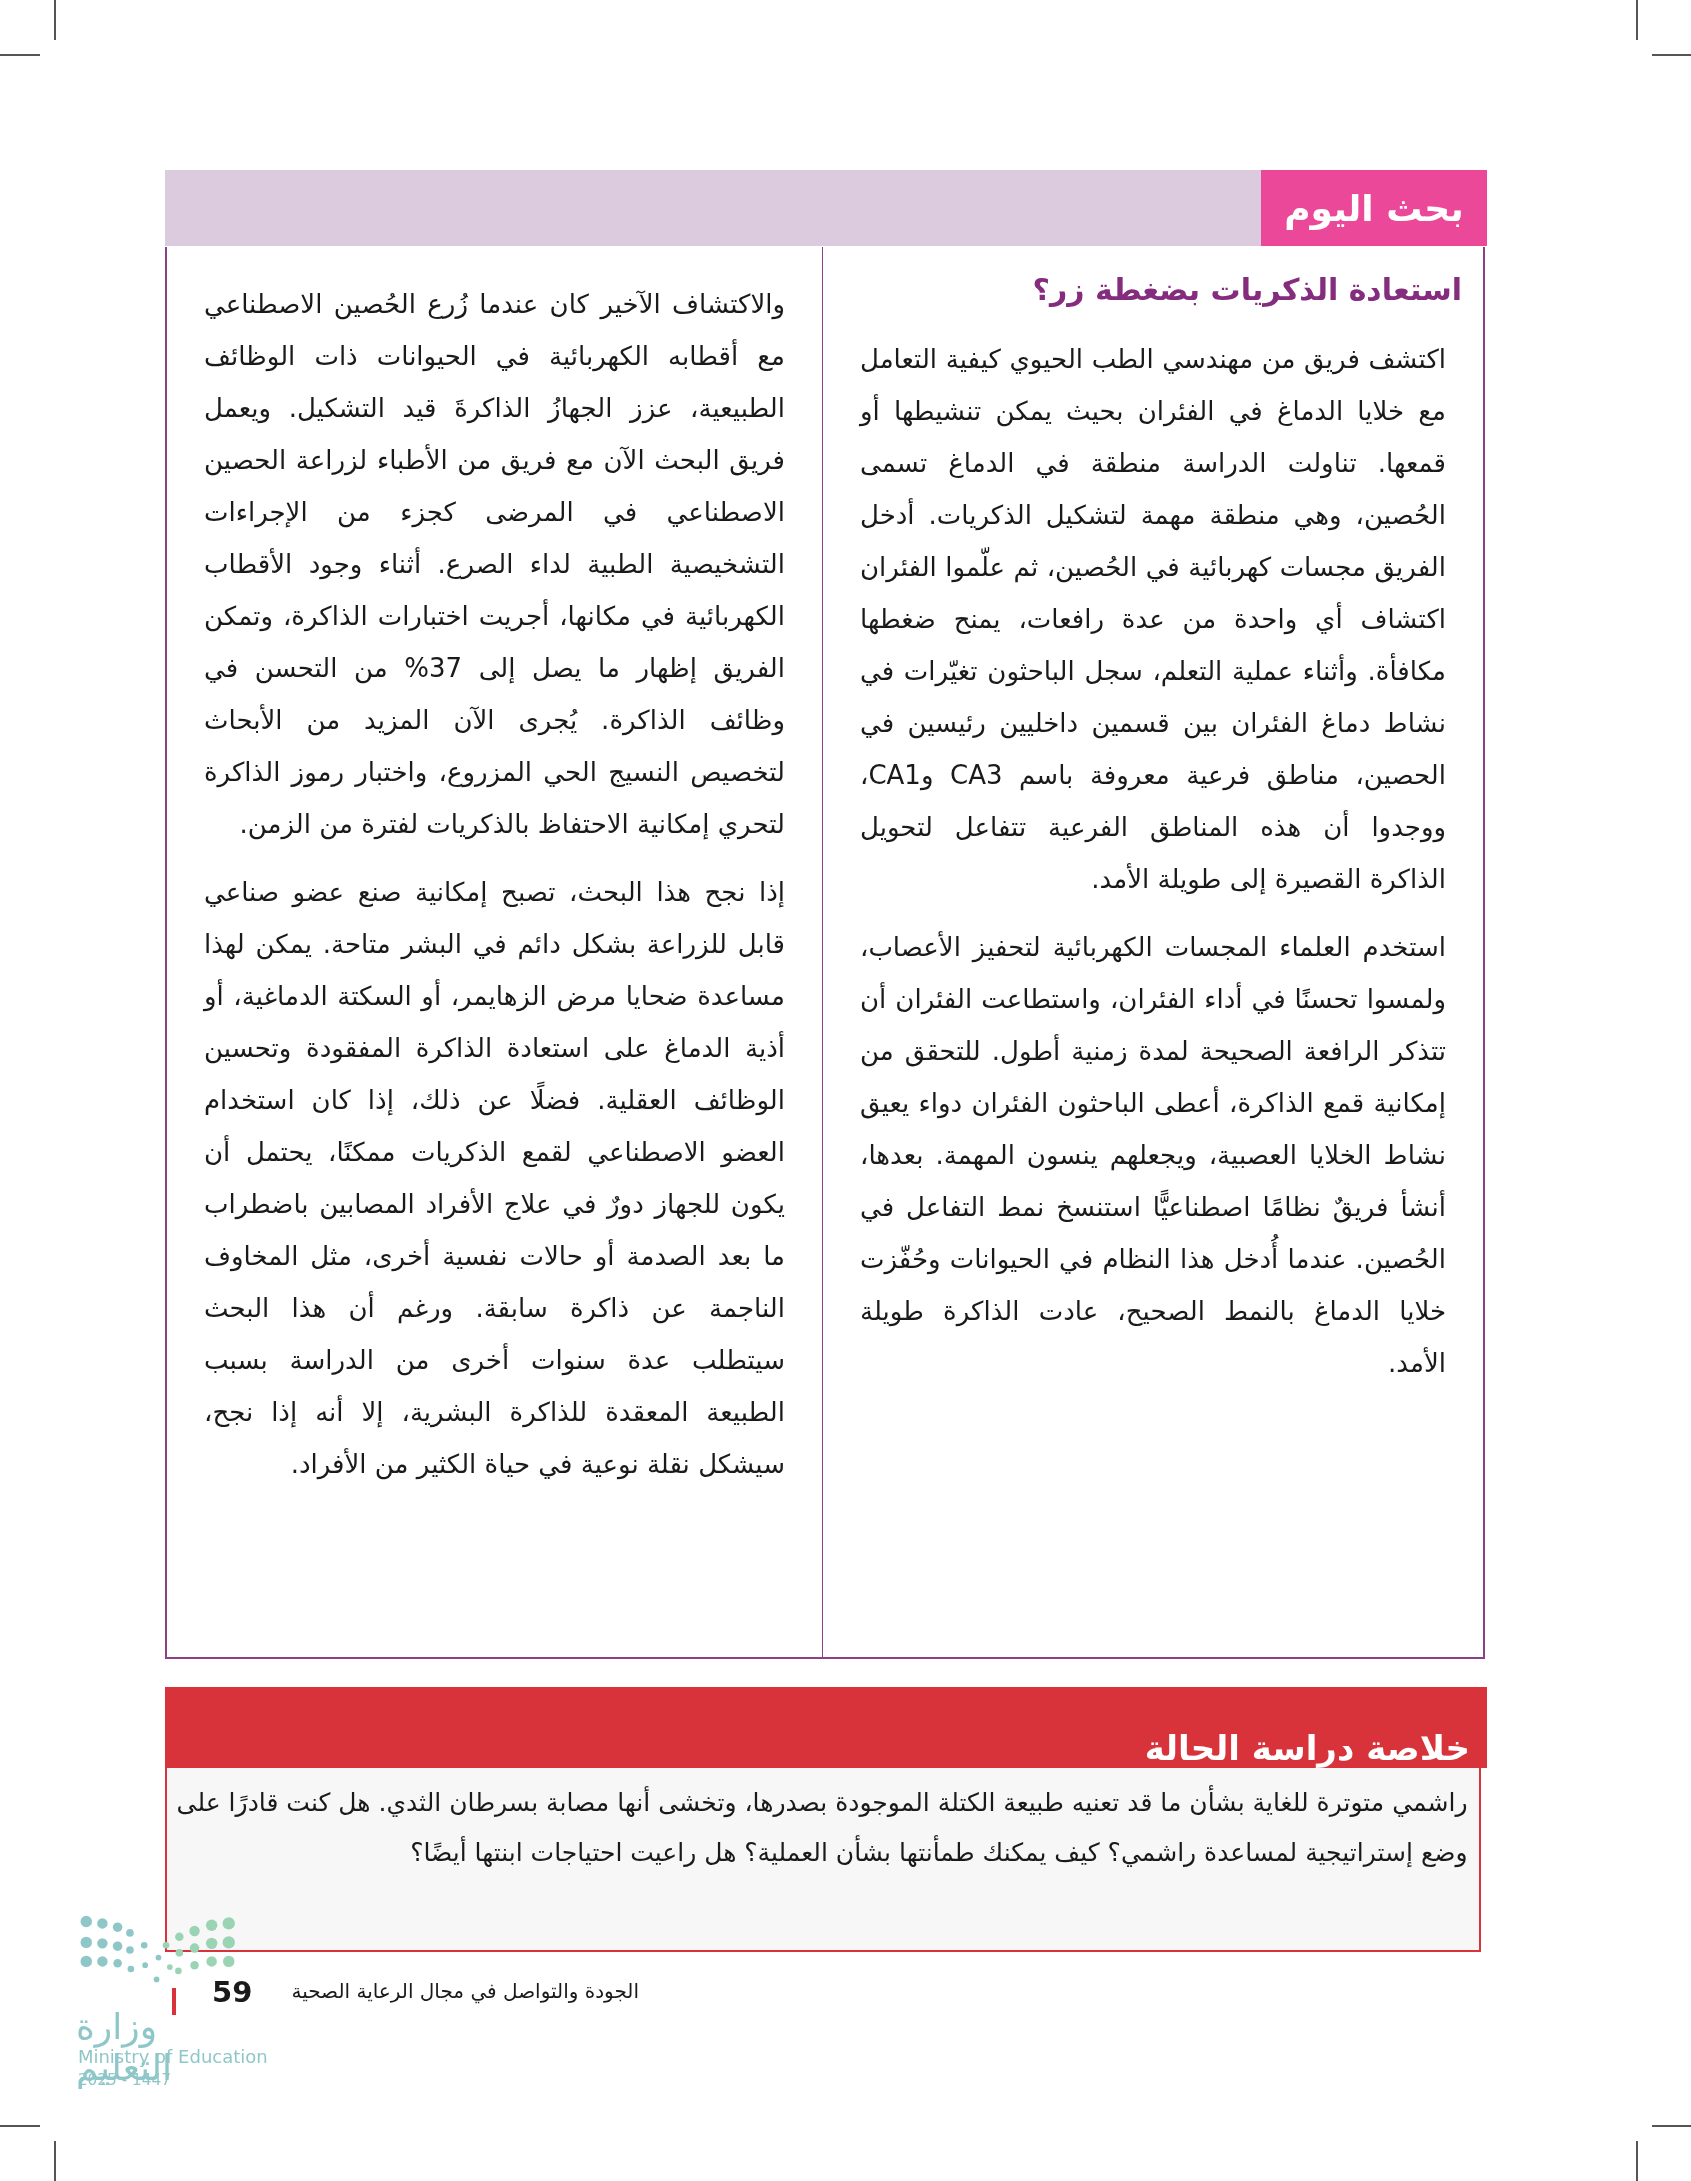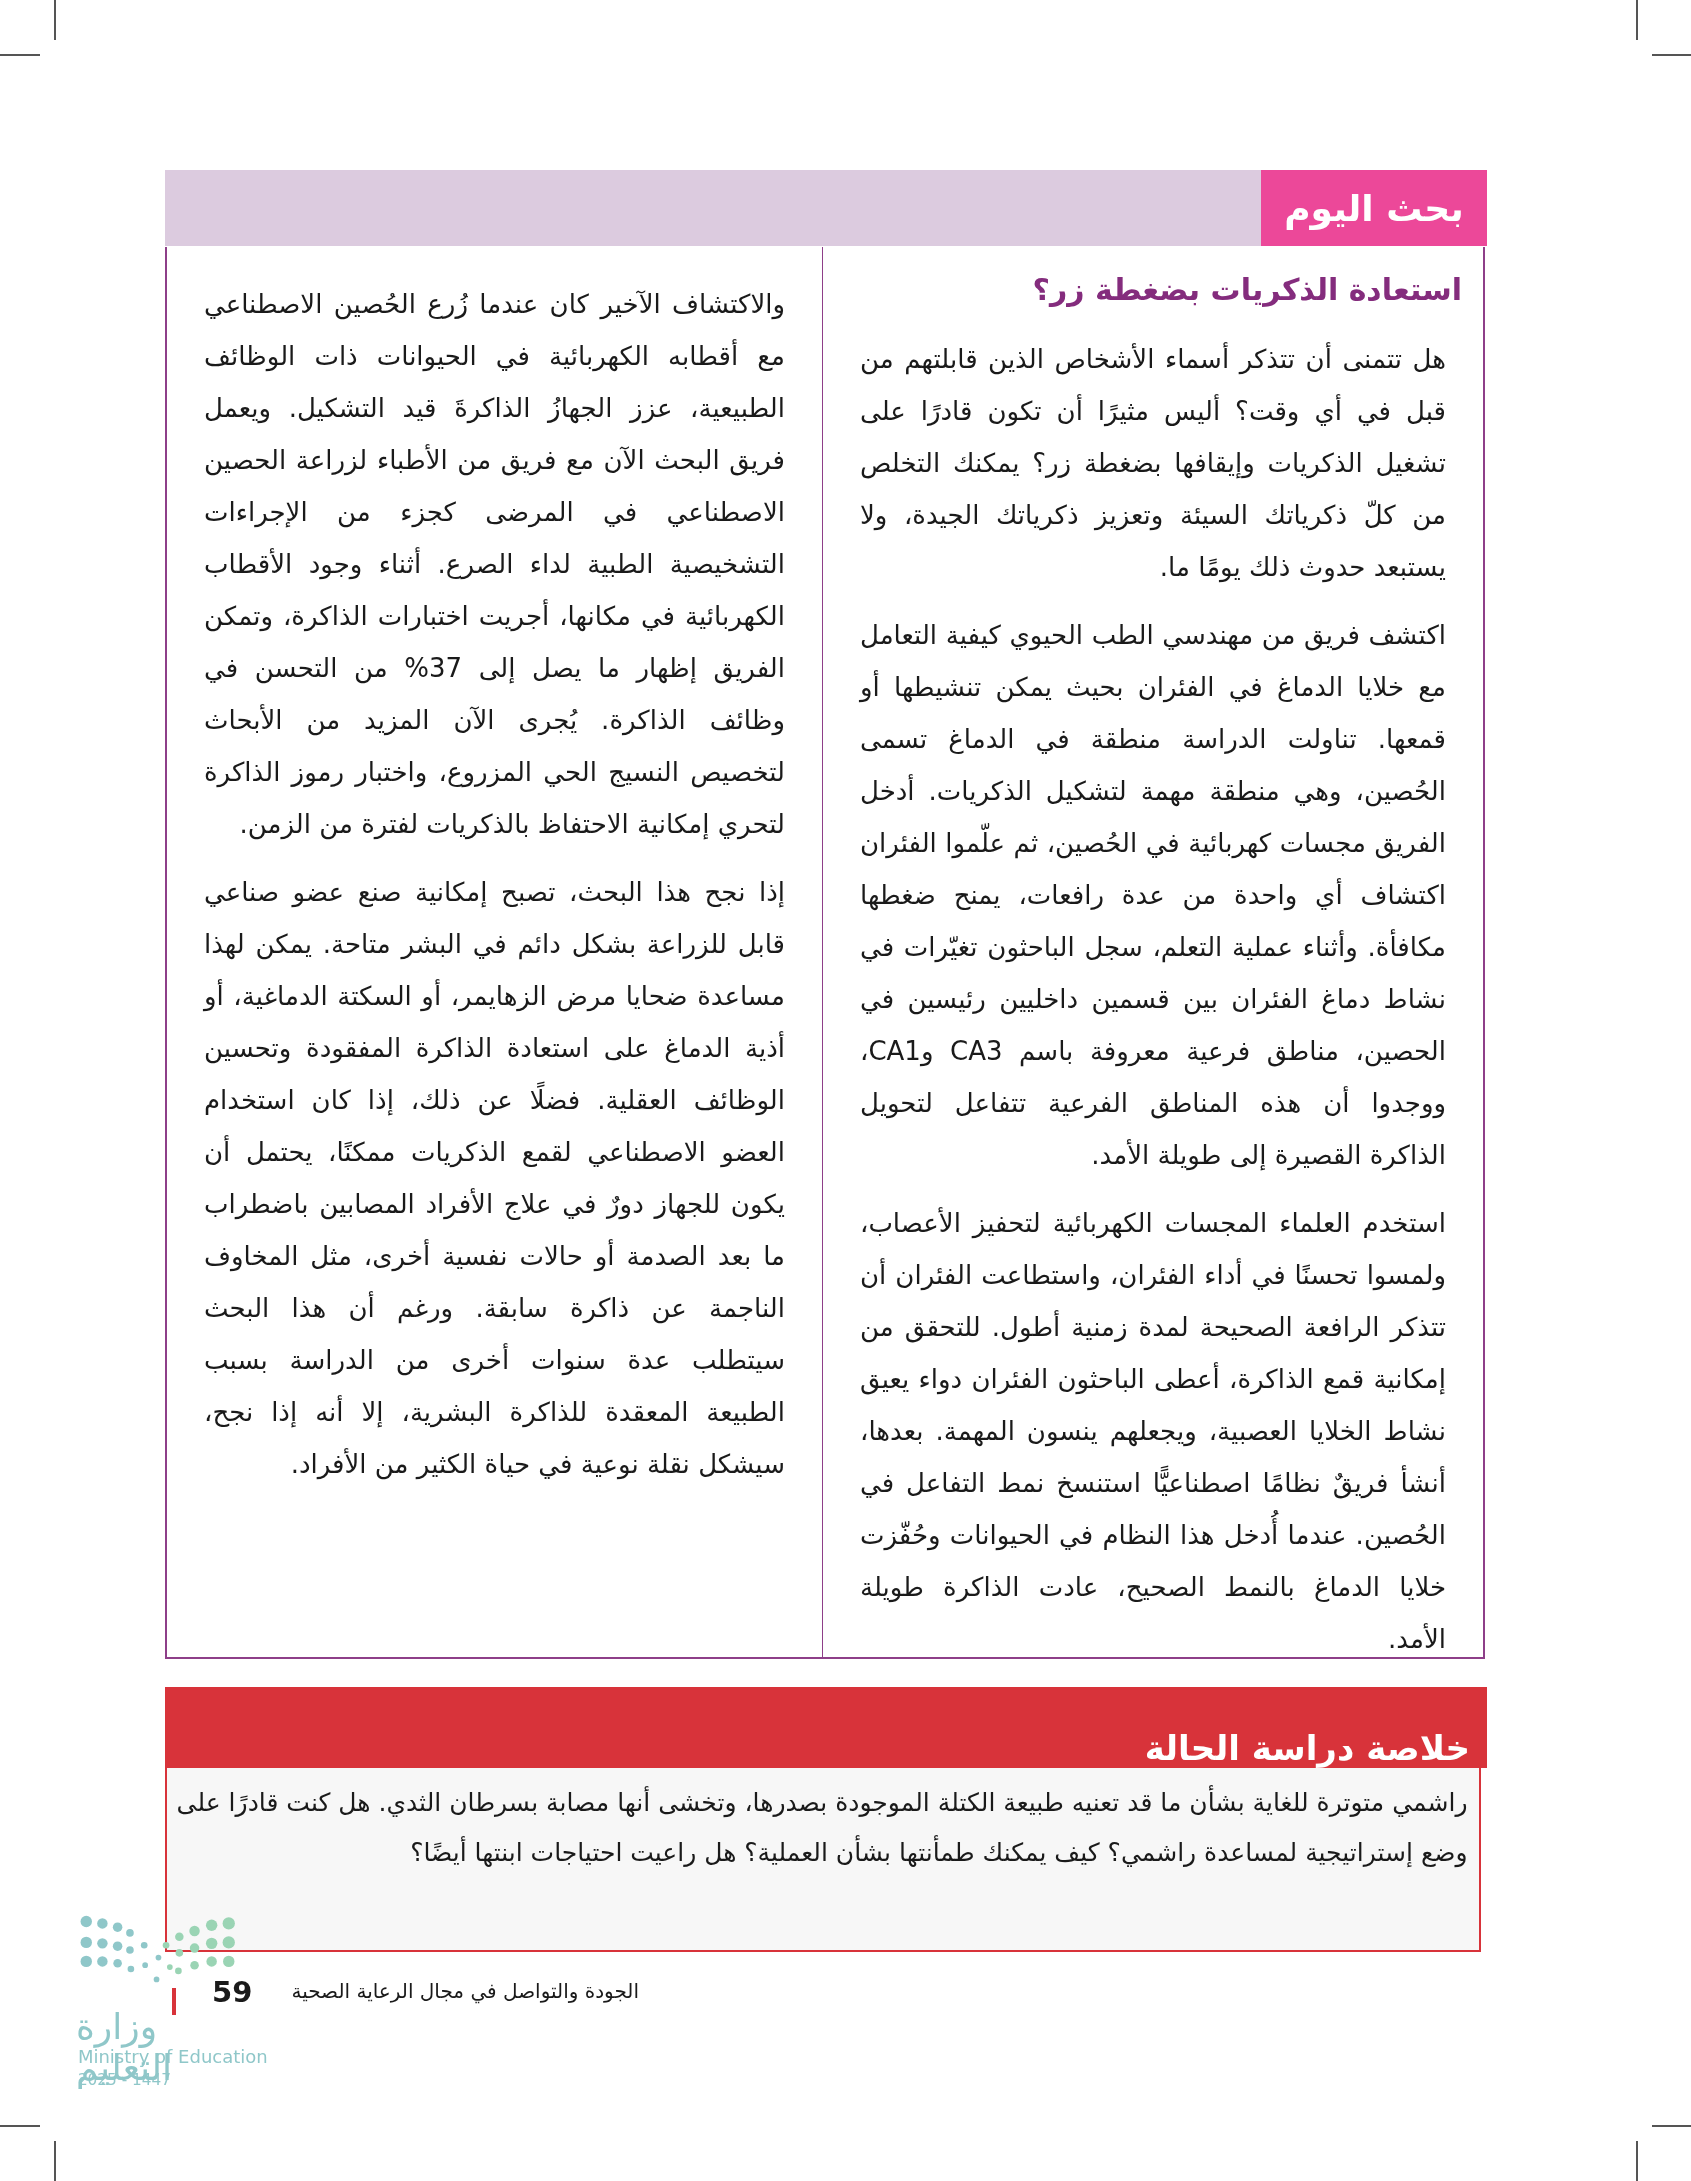--- a/index.html
+++ b/index.html
@@ -84,21 +84,20 @@
 <div class="crop" style="left:0;top:2125px;width:40px;height:1.9px;"></div>
 <div class="crop" style="left:54px;top:2141px;width:1.9px;height:40px;"></div>
 
 <div class="research-header">
   <div class="research-label">بحث اليوم</div>
 </div>
 
 <div class="article-box">
   <div class="col col-right">
     <h2 class="sub-heading">استعادة الذكريات بضغطة زر؟</h2>
-    <p>هل تتمنى أن تتذكر أسماء الأشخاص الذين قابلتهم من قبل في أي وقت؟ أليس مثيرًا أن تكون قادرًا على تشغيل الذكريات وإيقافها بضغطة زر؟ يمكنك التخلص من كلّ ذكرياتك السيئة وتعزيز ذكرياتك الجيدة، ولا يستبعد حدوث ذلك يومًا ما.</p>
     <p>اكتشف فريق من مهندسي الطب الحيوي كيفية التعامل مع خلايا الدماغ في الفئران بحيث يمكن تنشيطها أو قمعها. تناولت الدراسة منطقة في الدماغ تسمى الحُصين، وهي منطقة مهمة لتشكيل الذكريات. أدخل الفريق مجسات كهربائية في الحُصين، ثم علّموا الفئران اكتشاف أي واحدة من عدة رافعات، يمنح ضغطها مكافأة. وأثناء عملية التعلم، سجل الباحثون تغيّرات في نشاط دماغ الفئران بين قسمين داخليين رئيسين في الحصين، مناطق فرعية معروفة باسم CA3 وCA1، ووجدوا أن هذه المناطق الفرعية تتفاعل لتحويل الذاكرة القصيرة إلى طويلة الأمد.</p>
     <p>استخدم العلماء المجسات الكهربائية لتحفيز الأعصاب، ولمسوا تحسنًا في أداء الفئران، واستطاعت الفئران أن تتذكر الرافعة الصحيحة لمدة زمنية أطول. للتحقق من إمكانية قمع الذاكرة، أعطى الباحثون الفئران دواء يعيق نشاط الخلايا العصبية، ويجعلهم ينسون المهمة. بعدها، أنشأ فريقٌ نظامًا اصطناعيًّا استنسخ نمط التفاعل في الحُصين. عندما أُدخل هذا النظام في الحيوانات وحُفّزت خلايا الدماغ بالنمط الصحيح، عادت الذاكرة طويلة الأمد.</p>
   </div>
   <div class="col col-left">
     <p>والاكتشاف الآخير كان عندما زُرع الحُصين الاصطناعي مع أقطابه الكهربائية في الحيوانات ذات الوظائف الطبيعية، عزز الجهازُ الذاكرةَ قيد التشكيل. ويعمل فريق البحث الآن مع فريق من الأطباء لزراعة الحصين الاصطناعي في المرضى كجزء من الإجراءات التشخيصية الطبية لداء الصرع. أثناء وجود الأقطاب الكهربائية في مكانها، أجريت اختبارات الذاكرة، وتمكن الفريق إظهار ما يصل إلى 37% من التحسن في وظائف الذاكرة. يُجرى الآن المزيد من الأبحاث لتخصيص النسيج الحي المزروع، واختبار رموز الذاكرة لتحري إمكانية الاحتفاظ بالذكريات لفترة من الزمن.</p>
     <p>إذا نجح هذا البحث، تصبح إمكانية صنع عضو صناعي قابل للزراعة بشكل دائم في البشر متاحة. يمكن لهذا مساعدة ضحايا مرض الزهايمر، أو السكتة الدماغية، أو أذية الدماغ على استعادة الذاكرة المفقودة وتحسين الوظائف العقلية. فضلًا عن ذلك، إذا كان استخدام العضو الاصطناعي لقمع الذكريات ممكنًا، يحتمل أن يكون للجهاز دورٌ في علاج الأفراد المصابين باضطراب ما بعد الصدمة أو حالات نفسية أخرى، مثل المخاوف الناجمة عن ذاكرة سابقة. ورغم أن هذا البحث سيتطلب عدة سنوات أخرى من الدراسة بسبب الطبيعة المعقدة للذاكرة البشرية، إلا أنه إذا نجح، سيشكل نقلة نوعية في حياة الكثير من الأفراد.</p>
   </div>
 </div>
 
 <div class="summary-header">

